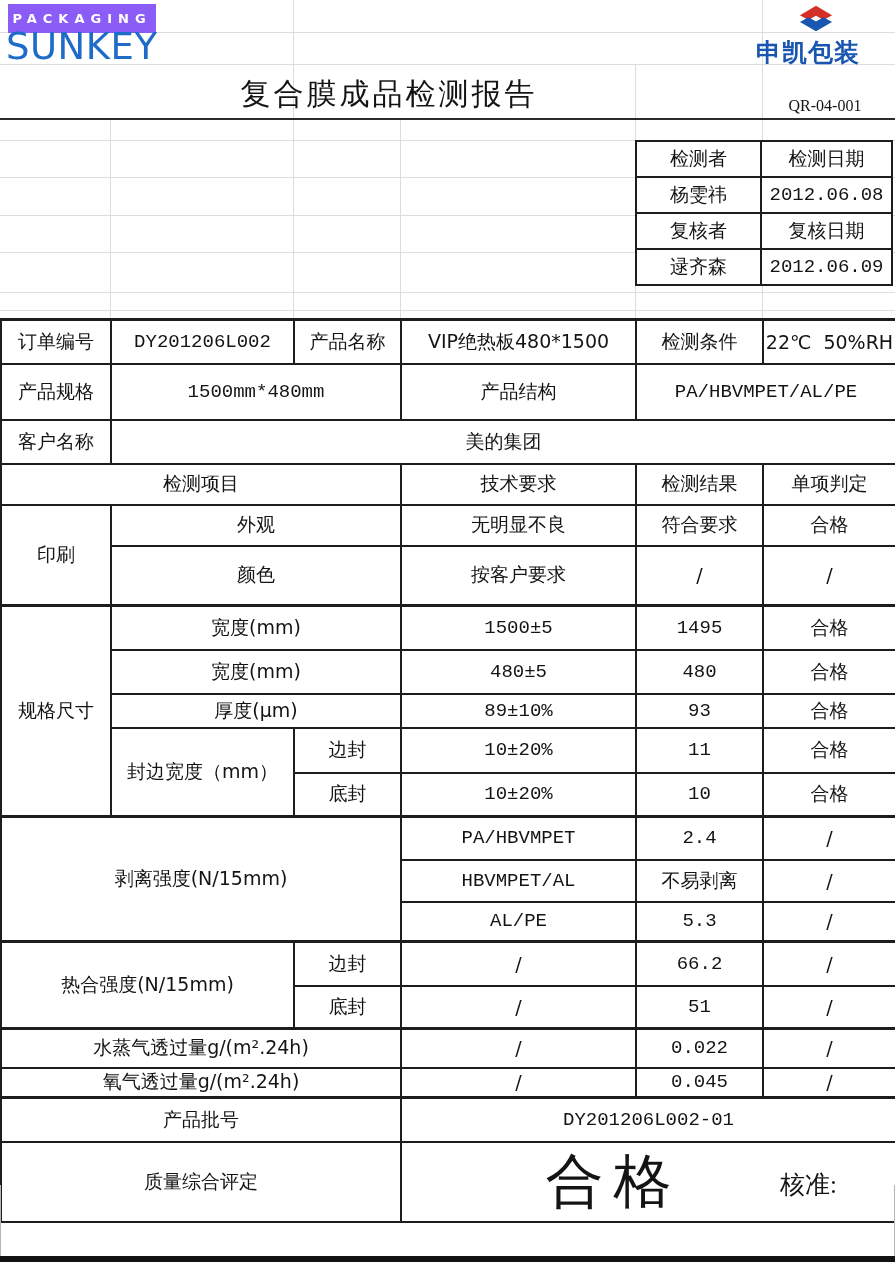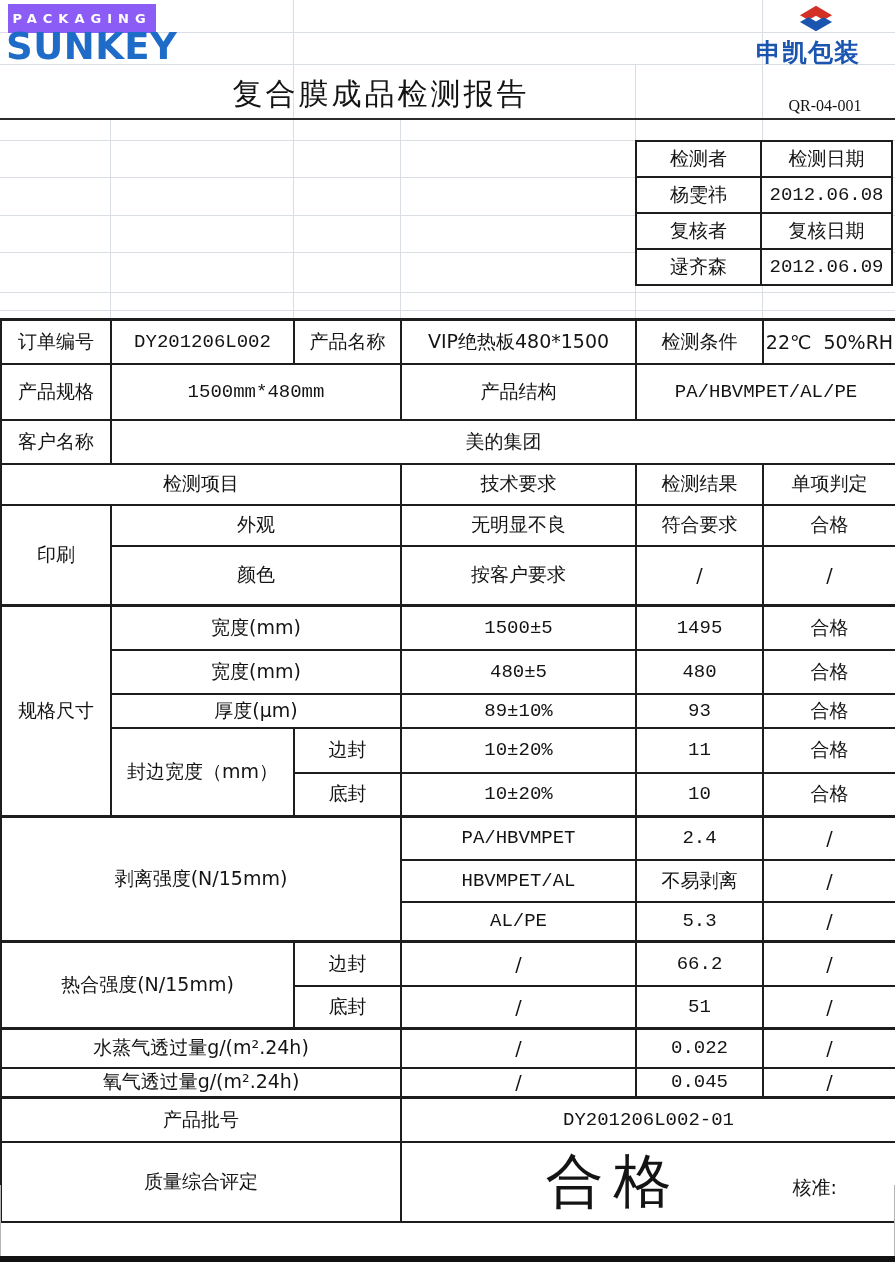--- a/index.html
+++ b/index.html
@@ -11,47 +11,47 @@
   .gl.h{height:1px;}
   .gl.v{width:1px;}
 
   
   .title-rule{position:absolute;top:118px;left:0;width:895px;height:2px;background:#2b2b2b;}
 
   
   .pkg-box{position:absolute;top:4px;left:8px;width:148px;height:29px;background:#8b5cf6;
            color:#fff;display:flex;align-items:center;justify-content:center;
            font-size:13px;font-weight:bold;letter-spacing:6px;}
-  .sunkey{position:absolute;top:28px;left:6px;font-size:37px;font-weight:bold;
+  .sunkey{position:absolute;top:28px;left:6px;font-size:37px;font-weight:normal;
           color:#1e6cc8;letter-spacing:0.5px;line-height:1;}
   .sk-logo{position:absolute;top:3px;left:792px;width:48px;height:34px;}
   .sk-text{position:absolute;top:36px;left:756px;width:139px;text-align:left;
            font-size:25px;font-weight:bold;color:#1a55b0;letter-spacing:1px;}
 
   .title{position:absolute;top:74px;left:0;width:762px;text-align:center;
-         font-size:30px;letter-spacing:3px;}
+         font-size:30px;letter-spacing:3px;padding-left:8px;}
   .qr-code{position:absolute;top:97px;left:762px;width:126px;text-align:center;
            font-family:Liberation Serif, serif;font-size:16px;}
 
   
   .insp{position:absolute;top:140px;left:635px;border-collapse:collapse;table-layout:fixed;background:#a21caf;}
   .insp td{border:2px solid #1d1d1d;height:34px;text-align:center;vertical-align:middle;
            font-size:19px;background:#fff;padding:0;}
   .insp .c1{width:123px;} .insp .c2{width:129px;}
 
   
   .main{position:absolute;top:318px;left:0;width:895px;border-collapse:collapse;table-layout:fixed;background:#fff;}
   .main td{border:2px solid #1d1d1d;text-align:center;vertical-align:middle;
            font-size:19px;padding:0;background:#fff;}
   .main tr.thick td{border-top-width:3px;}
   .mono{font-family:"Liberation Mono","DejaVu Sans Mono",monospace;font-size:18px;}
   .pre{white-space:pre;}
   .final-cell{position:relative;}
   .final-pass{font-size:58px;letter-spacing:10px;display:inline-block;transform:translateX(-35px);}
-  .approve{position:absolute;right:58px;bottom:20px;font-size:19px;}
+  .approve{position:absolute;right:58px;bottom:20px;font-size:25px;font-family:Liberation Serif, serif;}
 
   
   .bottom-empty{position:absolute;top:1185px;left:0;width:893px;height:71px;
                 border-left:1px solid #b5b5b5;border-right:1px solid #b5b5b5;}
   .bottom-bar{position:absolute;top:1256px;left:0;width:895px;height:6px;background:#121212;}
 </style>
 </head>
 <body>
 
 <div class="page">

